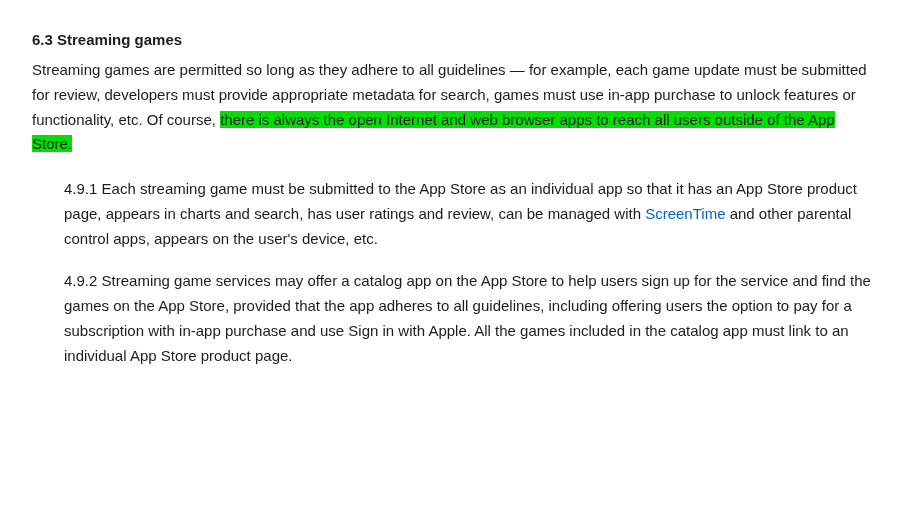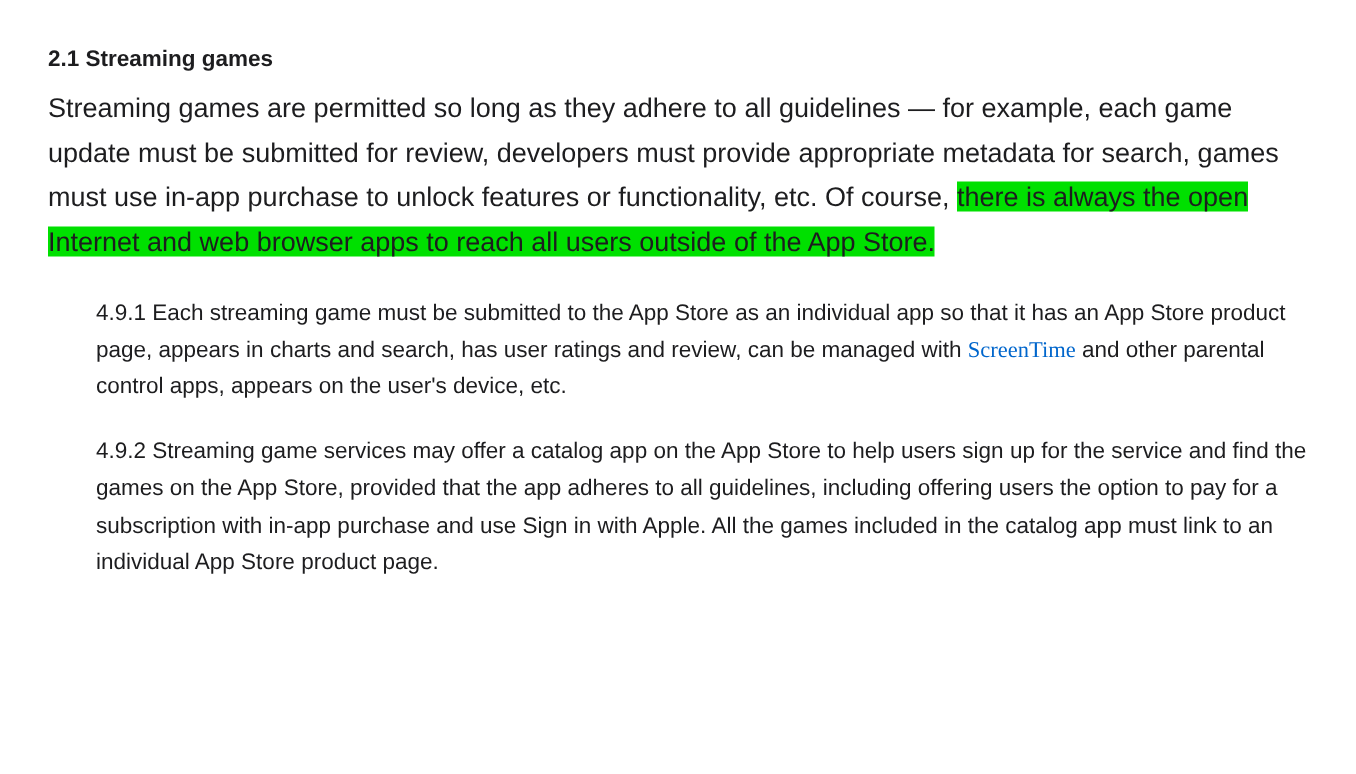--- a/index.html
+++ b/index.html
@@ -21,21 +21,21 @@
 
     .section-heading {
       font-weight: 700;
       font-size: 15px;
       margin-bottom: 6px;
       display: block;
     }
 
     .section-intro {
       margin-bottom: 20px;
-      font-size: 18px;
+      font-size: 15px;
       line-height: 1.65;
     }
 
     .highlighted-link {
       background-color: #00e000;
       color: #1d1d1f;
       text-decoration: none;
       display: inline;
     }
 
@@ -49,29 +49,28 @@
       line-height: 1.65;
     }
 
     .subsection-num {
       font-weight: 400;
     }
 
     .link-blue {
       color: #0066cc;
       text-decoration: none;
-      font-family: Liberation Serif, serif;
     }
   </style>
 </head>
 <body>
 
 <div>
 
-  <span class="section-heading">2.1 Streaming games</span>
+  <span class="section-heading">6.3 Streaming games</span>
 
   <p class="section-intro">
     <span>Streaming games are permitted so long as they adhere to all guidelines — for example, each game update must be submitted for review, developers must provide appropriate metadata for search, games must use in-app purchase to unlock features or functionality, etc. Of course, </span><span class="highlighted-link">there is always the open Internet and web browser apps to reach all users outside of the App Store.</span>
   </p>
 
   <div class="subsection">
     <p class="subsection-text">
       <span class="subsection-num">4.9.1</span><span> Each streaming game must be submitted to the App Store as an individual app so that it has an App Store product page, appears in charts and search, has user ratings and review, can be managed with </span><a href="#" class="link-blue">ScreenTime</a><span> and other parental control apps, appears on the user's device, etc.</span>
     </p>
   </div>

